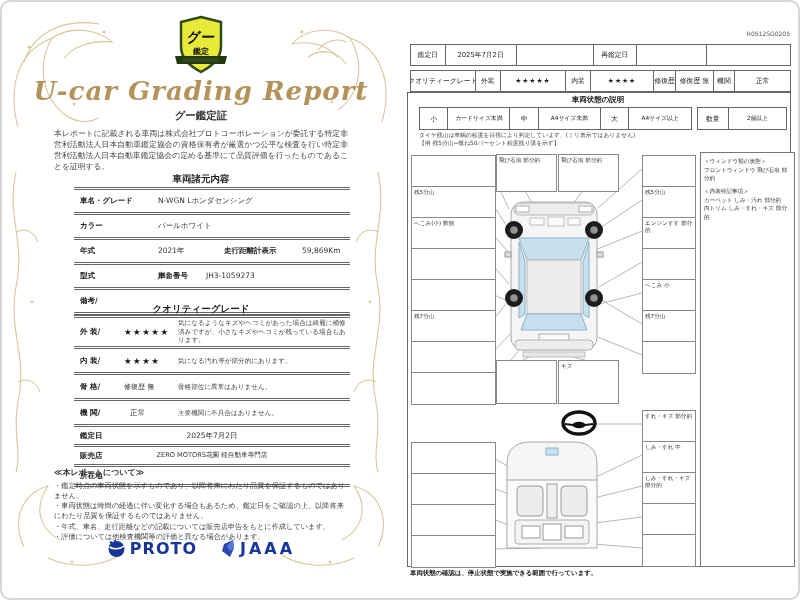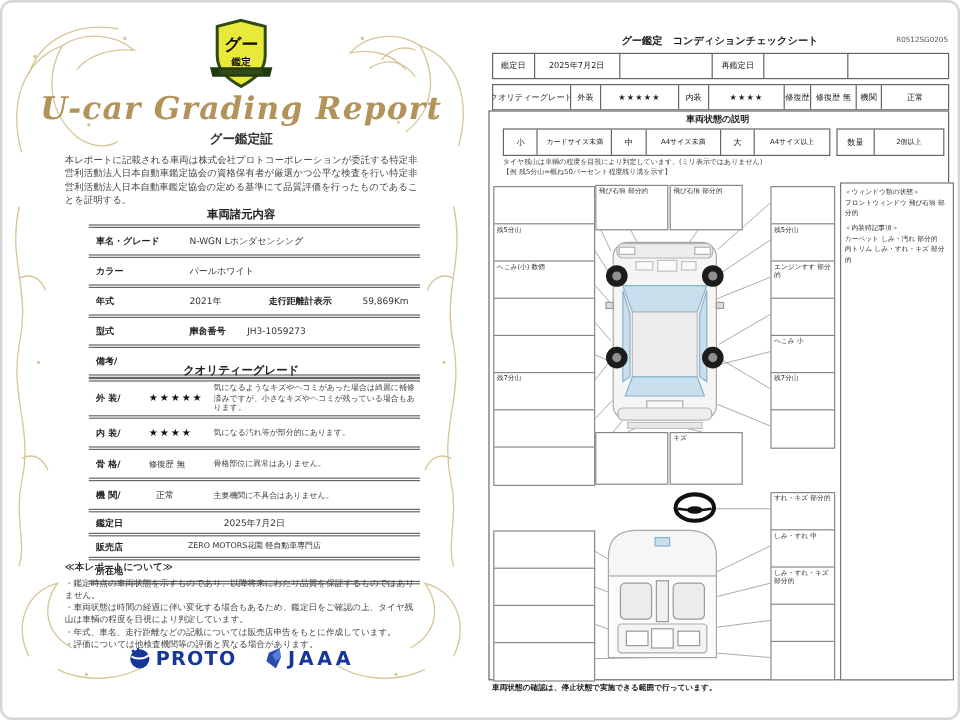--- a/index.html
+++ b/index.html
@@ -161,21 +161,21 @@
         <span class="val" style="left:0;width:276px;text-align:center;font-size:6.6px;">ZERO MOTORS花園 軽自動車専門店</span>
       </div>
       <div class="drow" style="height:17px;line-height:17px;">
         <span class="lbl" style="left:6px;">所在地</span>
       </div>
     </div>
 
     <div class="abs about" style="left:52px;top:466px;width:296px;">
       <div class="hd">≪本レポートについて≫</div>
       <div>・鑑定時点の車両状態を示すものであり、以降将来にわたり品質を保証するものではありません。</div>
-      <div>・車両状態は時間の経過に伴い変化する場合もあるため、鑑定日をご確認の上、タイヤ残山は車輌の程度を目視により判定しています。</div>
+      <div>・車両状態は時間の経過に伴い変化する場合もあるため、鑑定日をご確認の上、以降将来にわたり品質を保証するものではありません。</div>
       <div>・年式、車名、走行距離などの記載については販売店申告をもとに作成しています。</div>
       <div>・評価については他検査機関等の評価と異なる場合があります。</div>
     </div>
 
     <div class="abs logo-row" style="left:0;top:537px;">
       <div class="logo-proto">
         <svg width="19" height="19" viewBox="0 0 19 19">
           <circle cx="9.5" cy="10" r="8" fill="#16369c"></circle>
           <path d="M2.5,8 C6,10.5 13,10.5 17,7" stroke="#fff" stroke-width="1.6" fill="none"></path>
           <circle cx="4" cy="3.5" r="1.3" fill="#16369c"></circle>
@@ -188,21 +188,20 @@
           <polygon points="12,1 3,5 1,12 9,18 13,9" fill="#2a4ab0"></polygon>
           <polygon points="12,1 6,7 9,12 13,9" fill="#5a7ad6"></polygon>
         </svg>
         <span style="letter-spacing:3px;">JAAA</span>
       </div>
     </div>
   </div>
 
   <div id="sheet">
 
-    <div class="abs sh-title" style="left:0;top:27px;width:396px;">グー鑑定　コンディションチェックシート</div>
     <div class="abs sh-code" style="left:280px;top:28px;width:108px;">R0512SG0205</div>
 
     <div class="trow" style="left:8px;top:42px;width:379px;height:20px;">
       <div class="cell" style="width:34px;">鑑定日</div>
       <div class="cell" style="width:71px;">2025年7月2日</div>
       <div class="cell" style="width:77px;"></div>
       <div class="cell" style="width:43px;">再鑑定日</div>
       <div class="cell" style="width:70px;"></div>
       <div class="cell" style="width:84px;"></div>
     </div>

